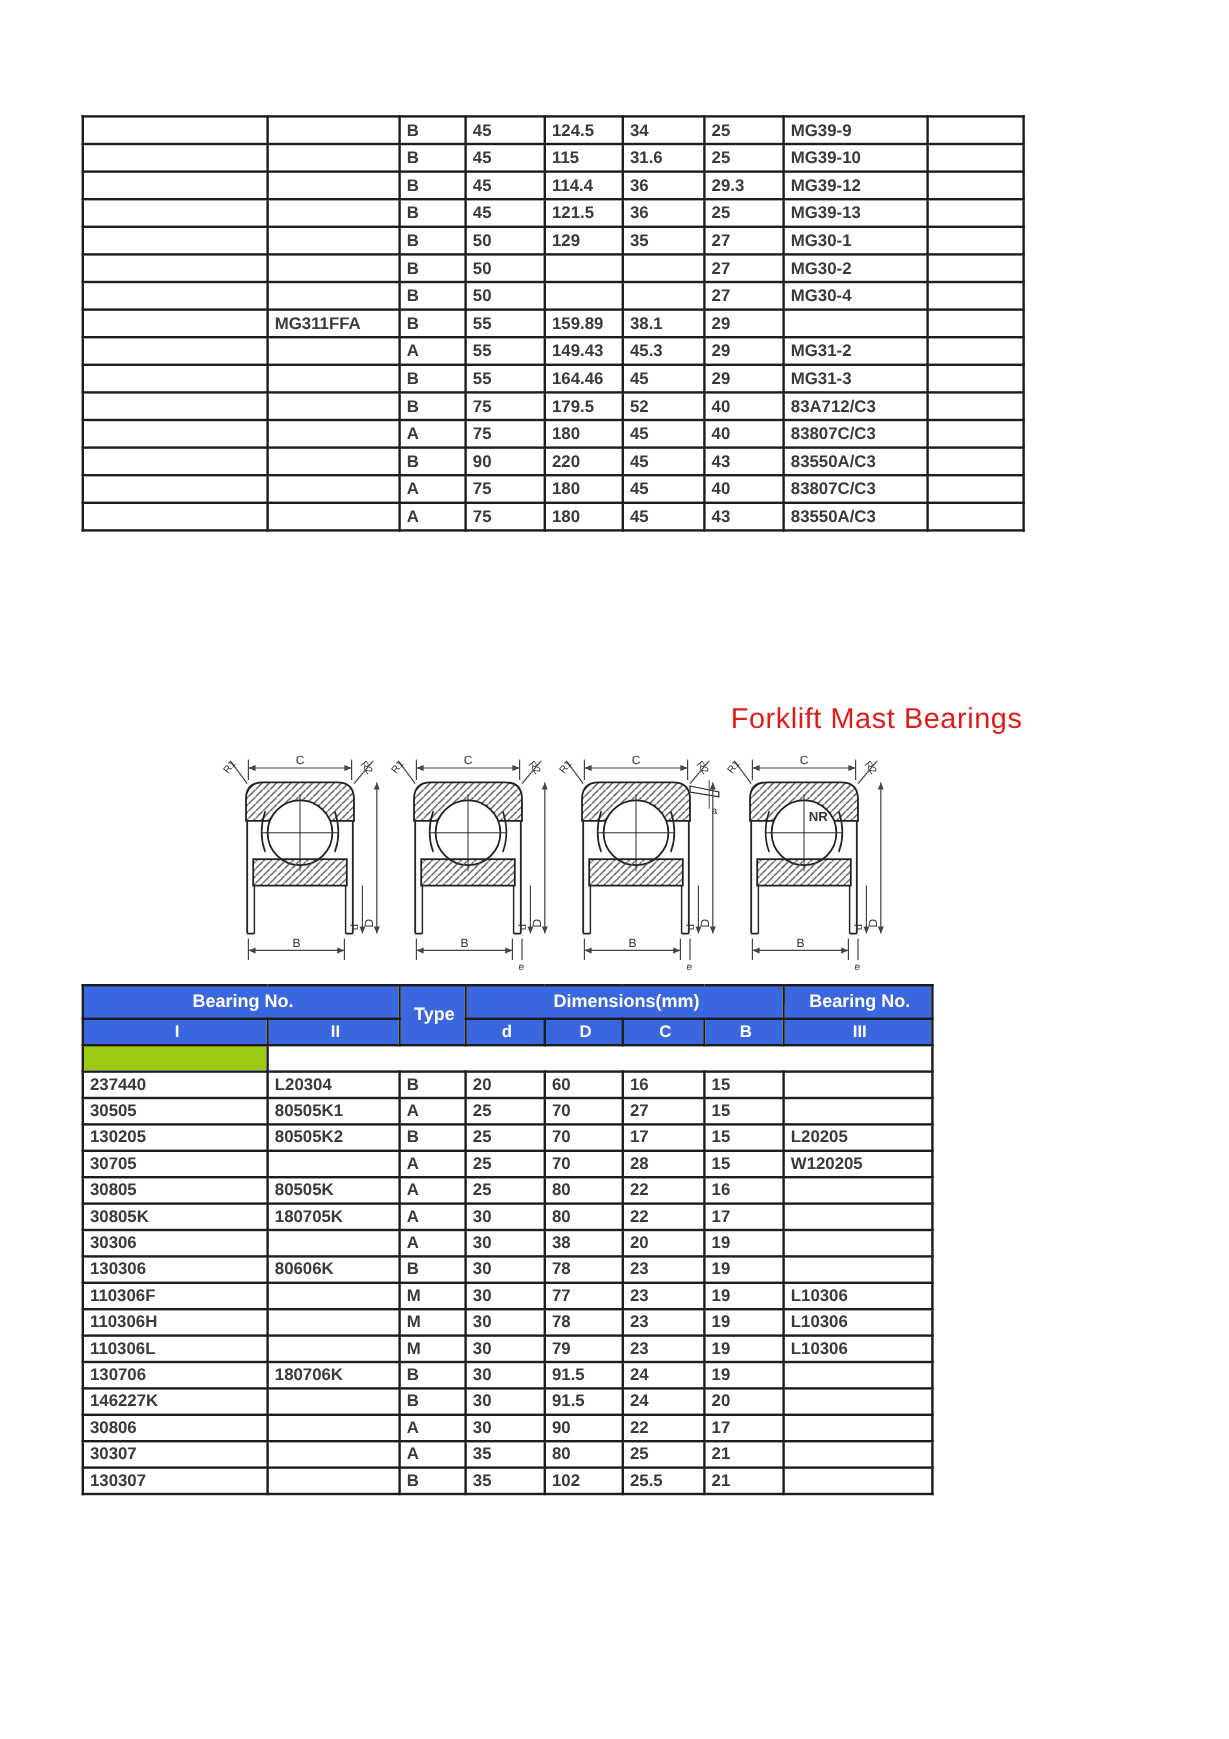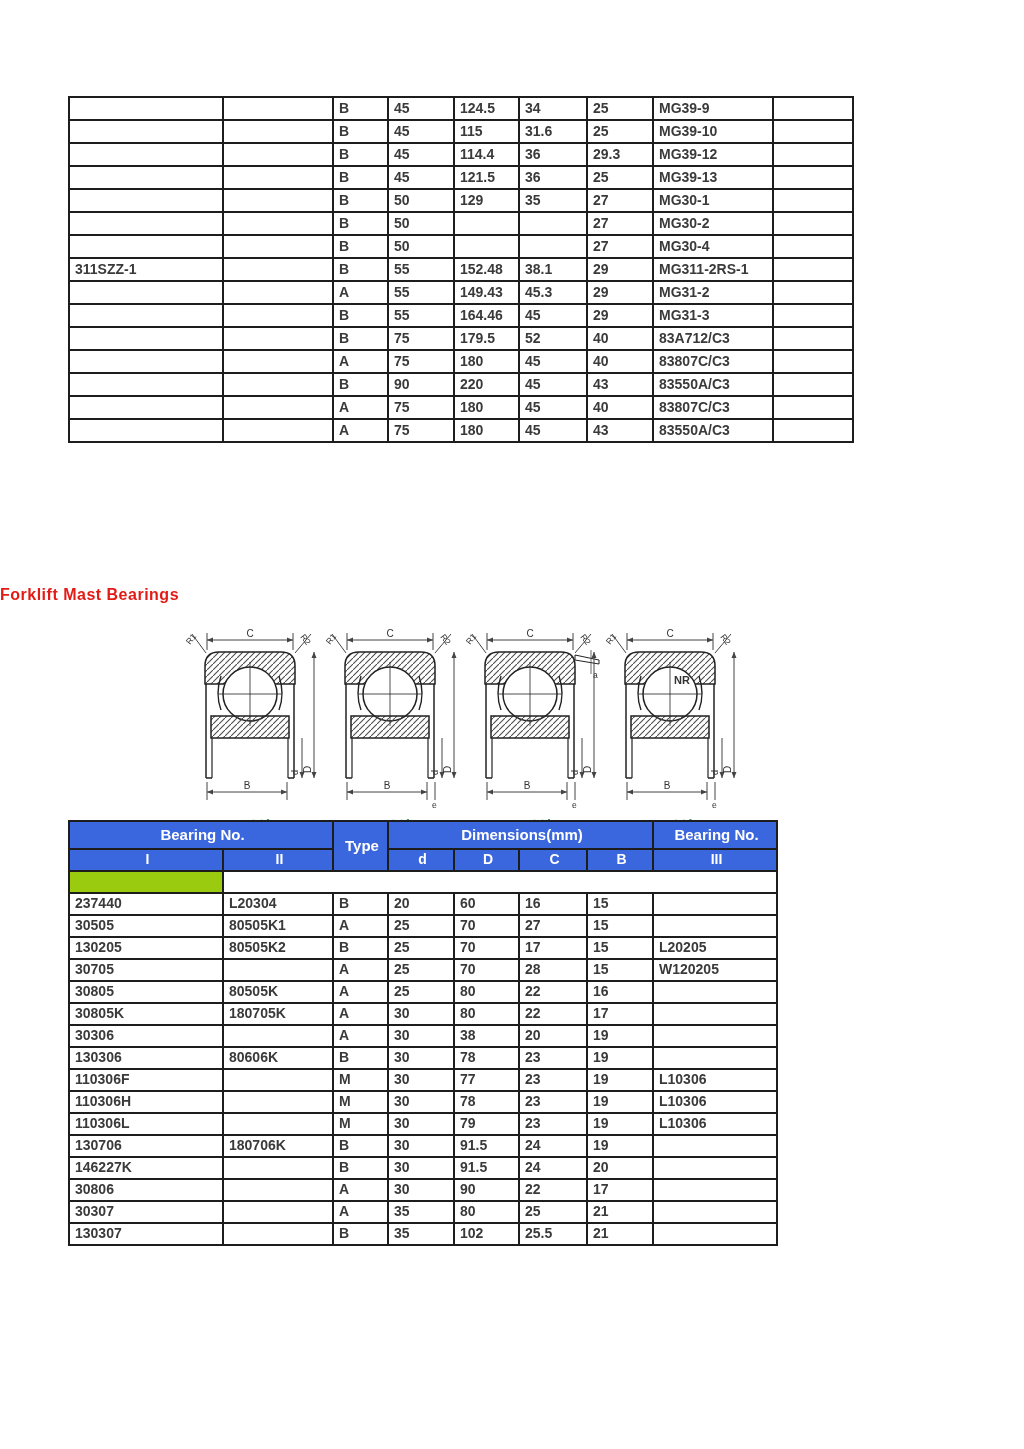--- a/index.html
+++ b/index.html
@@ -15,22 +15,22 @@
   #upper-table td{height:21px;}
 
   #lower-table{position:absolute;left:68px;top:820px;width:708px;}
   #lower-table td{height:20px;}
   th.blue{background:#3A66DE;color:#ffffff;text-align:center;font-size:15px;}
   tr.hdr1 th{height:26px;}
   tr.hdr2 th{height:20px;font-size:14px;}
   td.green{background:#9BCB0F;}
   tr.greenrow td{height:26px;}
 
-  .title{position:absolute;left:0;top:586px;width:852px;text-align:left;
-         font-size:16px;font-weight:bold;color:#E31B17;letter-spacing:0.5px;}
+  .title{position:absolute;left:0;top:586px;width:852px;text-align:right;
+         font-size:24px;font-weight:normal;color:#E31B17;letter-spacing:0.5px;}
 
   .diagrams{position:absolute;left:183px;top:628px;display:flex;gap:1px;}
   figure{margin:0;width:139px;}
   figcaption{text-align:center;font-family:"Liberation Serif",serif;
              font-size:19px;font-weight:bold;color:#15803d;margin-top:2px;}
   .bearing-svg text{font-family:"Liberation Sans",sans-serif;fill:#333;}
 </style>
 </head>
 <body>
 
@@ -120,28 +120,28 @@
           <td></td>
           <td>B</td>
           <td>50</td>
           <td></td>
           <td></td>
           <td>27</td>
           <td>MG30-4</td>
           <td></td>
         </tr>
         <tr>
-          <td>311SZZ-1</td>
-          <td></td>
+          <td></td>
+          <td>MG311FFA</td>
           <td>B</td>
           <td>55</td>
-          <td>152.48</td>
+          <td>159.89</td>
           <td>38.1</td>
           <td>29</td>
-          <td>MG311-2RS-1</td>
+          <td></td>
           <td></td>
         </tr>
         <tr>
           <td></td>
           <td></td>
           <td>A</td>
           <td>55</td>
           <td>149.43</td>
           <td>45.3</td>
           <td>29</td>

